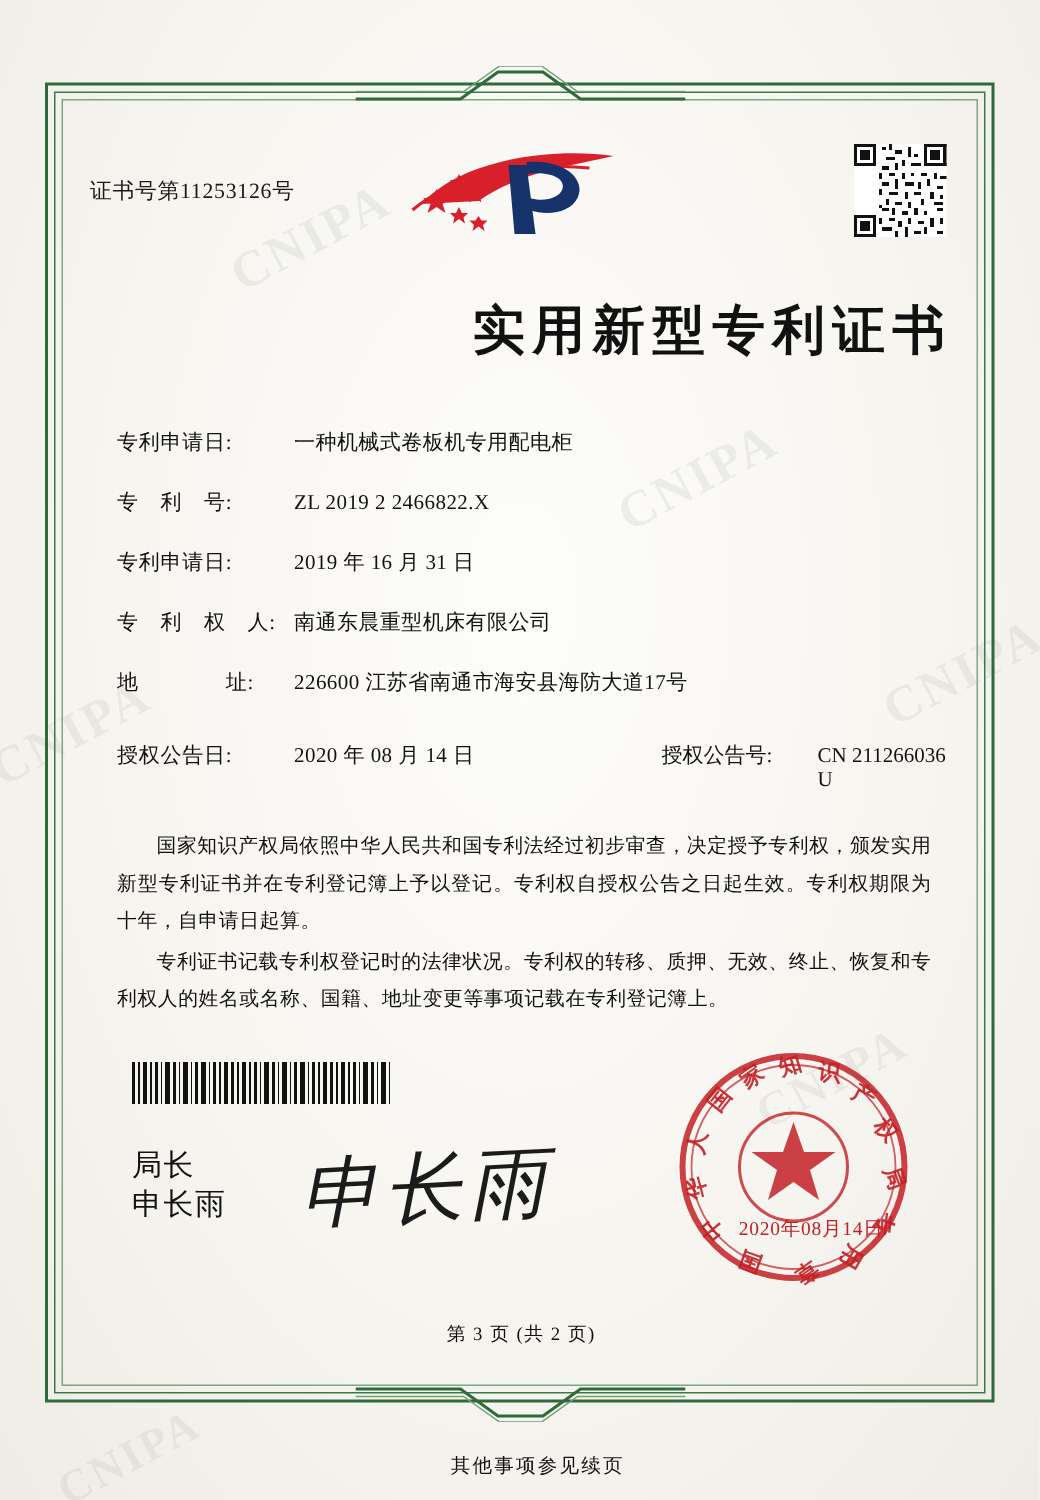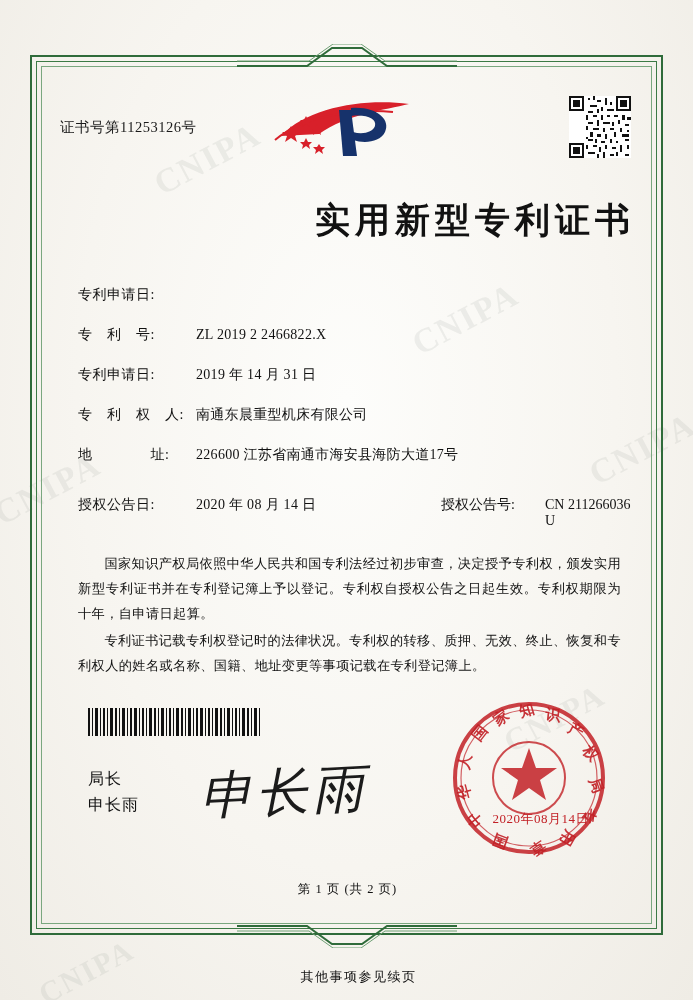--- a/index.html
+++ b/index.html
@@ -175,22 +175,22 @@
     bottom: 170px;
     width: 172px;
     height: 28px;
   }
 
   
   .sig-block {
     position: absolute;
     left: 28px;
     bottom: 88px;
-    font-family: Liberation Sans, sans-serif;
-    font-size: 16px;
+    font-family: Liberation Mono, monospace;
+    font-size: 20px;
     line-height: 26px;
     color: #111;
     letter-spacing: 1px;
   }
   .sig-script {
     position: absolute;
     left: 140px;
     bottom: 78px;
     font-family: "Liberation Serif", "DejaVu Serif", serif;
     font-size: 52px;
@@ -360,28 +360,29 @@
       </g>
     </svg>
 
     <div class="cert-no">证书号第11253126号</div>
 
     <div class="title">实用新型专利证书</div>
 
     <div class="fields">
       <div class="frow">
         <span class="flabel">专利申请日:</span>
+        <span class="fvalue">一种机械式卷板机专用配电柜</span>
       </div>
       <div class="frow">
         <span class="flabel">专　利　号:</span>
         <span class="fvalue">ZL 2019 2 2466822.X</span>
       </div>
       <div class="frow">
         <span class="flabel">专利申请日:</span>
-        <span class="fvalue">2019 年 14 月 31 日</span>
+        <span class="fvalue">2019 年 16 月 31 日</span>
       </div>
       <div class="frow">
         <span class="flabel">专　利　权　人:</span>
         <span class="fvalue">南通东晨重型机床有限公司</span>
       </div>
       <div class="frow">
         <span class="flabel">地　　　　址:</span>
         <span class="fvalue">226600 江苏省南通市海安县海防大道17号</span>
       </div>
       <div class="frow two">
@@ -472,17 +473,17 @@
         <text x="118" y="131" transform="rotate(120 118 131)">用</text>
         <text x="92" y="142" transform="rotate(145 92 142)">章</text>
         <text x="60" y="141" transform="rotate(-160 60 141)">国</text>
         <text x="34" y="124" transform="rotate(-130 34 124)">中</text>
         <text x="22" y="100" transform="rotate(-105 22 100)">华</text>
         <text x="19" y="72" transform="rotate(-78 19 72)">人</text>
       </g>
     </svg>
     <div class="seal-date">2020年08月14日</div>
 
-    <div class="pagenum">第 1 页 (共 2 页)</div>
+    <div class="pagenum">第 3 页 (共 2 页)</div>
   </div>
 
   <div class="footnote">其他事项参见续页</div>
 </div>
 
 </body></html>

